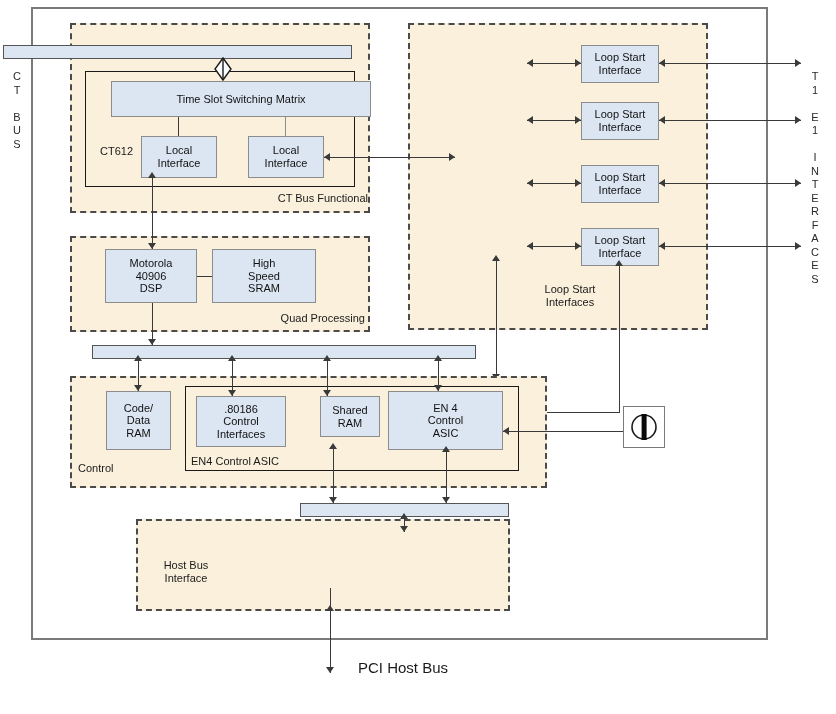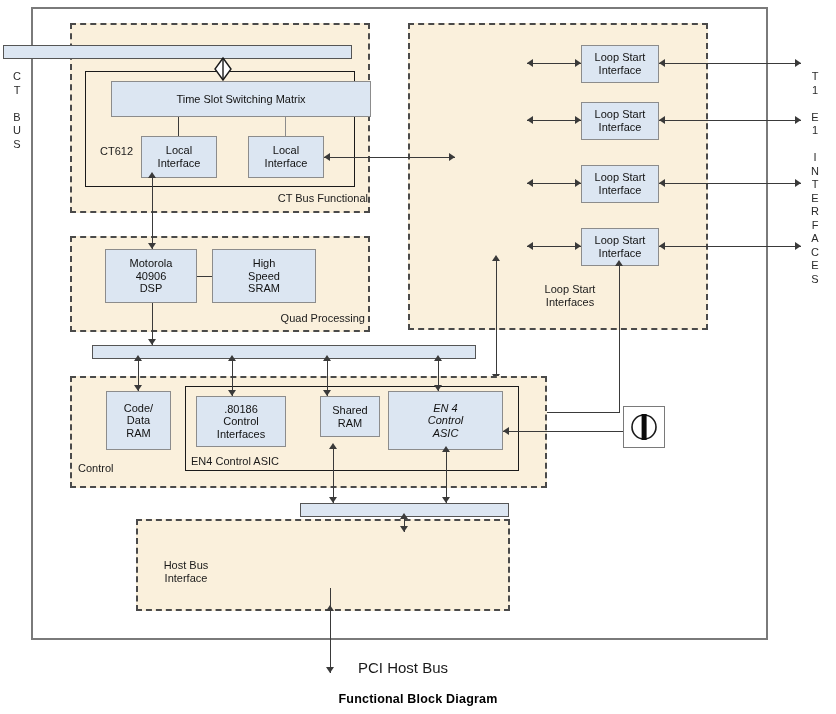--- a/index.html
+++ b/index.html
@@ -212,21 +212,21 @@
   <div class="subbox-label" style="left:191px;top:455px;">EN4 Control ASIC</div>
 
   <div class="abs blk" style="left:106px;top:391px;width:65px;height:59px;">Code/
 Data
 RAM</div>
   <div class="abs blk" style="left:196px;top:396px;width:90px;height:51px;">.80186
 Control
 Interfaces</div>
   <div class="abs blk" style="left:304px;top:396px;width:60px;height:41px;margin-left:16px;">Shared
 RAM</div>
-  <div class="abs blk" style="left:388px;top:391px;width:115px;height:59px;font-style:italic;">EN 4
+  <div class="abs blk" style="left:388px;top:391px;width:115px;height:59px;">EN 4
 Control
 ASIC</div>
 
   <div class="ln lnv" style="left:138px;top:359px;height:32px;"></div>
   <div class="arw arw-up" style="left:134px;top:355px;"></div>
   <div class="arw arw-dn" style="left:134px;top:385px;"></div>
 
   <div class="ln lnv" style="left:232px;top:359px;height:37px;"></div>
   <div class="arw arw-up" style="left:228px;top:355px;"></div>
   <div class="arw arw-dn" style="left:228px;top:390px;"></div>
@@ -265,15 +265,14 @@
 
   <div class="ln lnv" style="left:404px;top:517px;height:15px;"></div>
   <div class="arw arw-up" style="left:400px;top:513px;"></div>
   <div class="arw arw-dn" style="left:400px;top:526px;"></div>
 
   <div class="ln lnv" style="left:330px;top:588px;height:85px;"></div>
   <div class="arw arw-up" style="left:326px;top:605px;"></div>
   <div class="arw arw-dn" style="left:326px;top:667px;"></div>
   <div class="txt" style="left:358px;top:659px;">PCI Host Bus</div>
 
-  <div class="caption" style="top:692px;">Functional Block Diagram</div>
 
 </div>
 
 </body></html>

